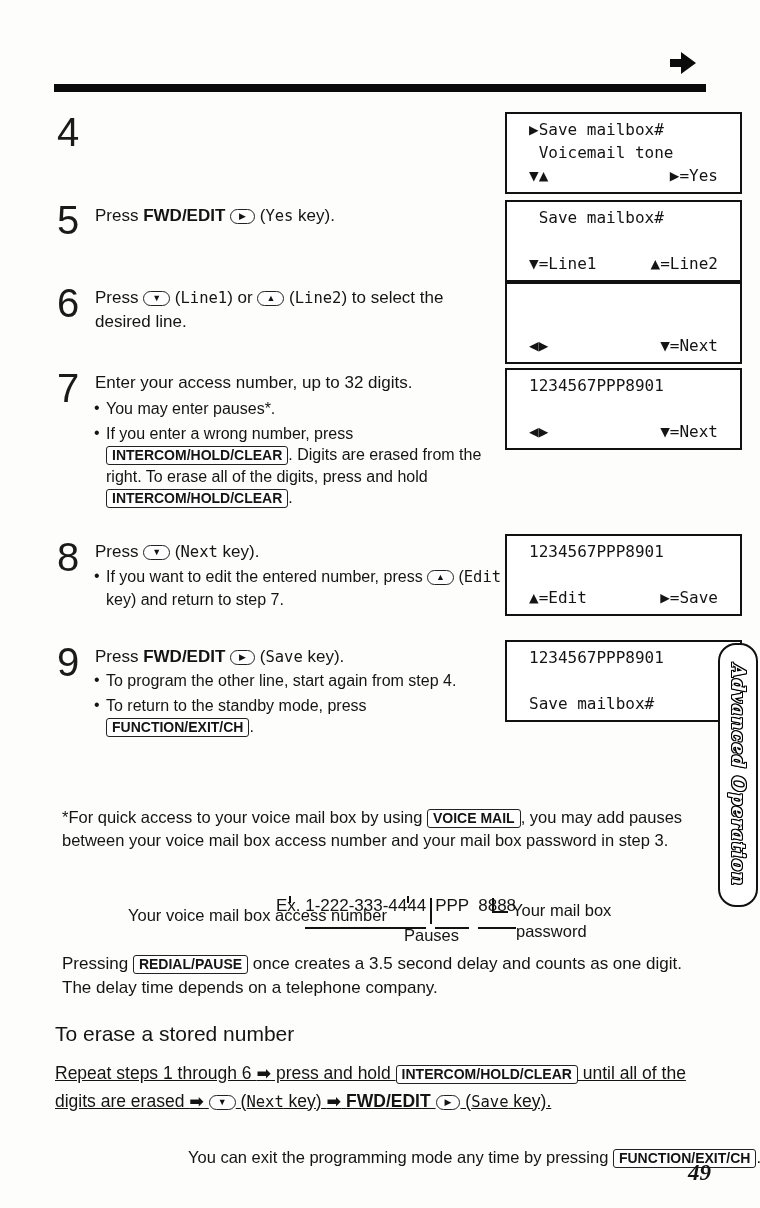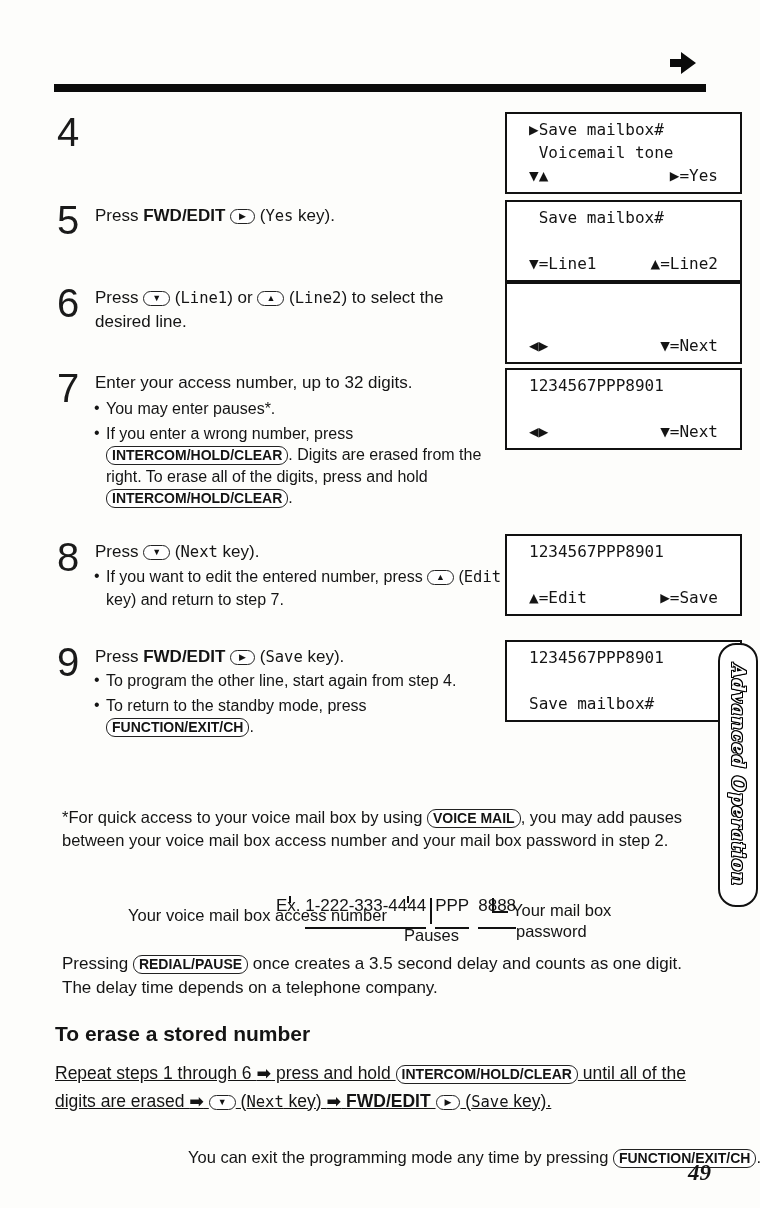--- a/index.html
+++ b/index.html
@@ -7,37 +7,37 @@
         font-family:"Liberation Sans","DejaVu Sans",sans-serif;color:#141414;}
   .rule{position:absolute;left:54px;top:84px;width:652px;height:8px;background:#0b0b0b;}
   .top-arrow{position:absolute;left:668px;top:50px;}
   .stepnum{position:absolute;font-size:40px;line-height:1;color:#1a1a1a;}
   .instr{position:absolute;width:395px;font-size:17px;line-height:23px;}
   .bullets{position:absolute;width:412px;font-size:16px;line-height:21.5px;}
   .bullet{position:relative;padding-left:11px;margin-bottom:3px;}
   .bullet::before{content:"\2022";position:absolute;left:-1px;top:-1px;}
   .keycap{display:inline-block;border:1.5px solid #222;border-radius:8px;padding:0 8px;
           font-size:9px;line-height:13px;vertical-align:2px;background:#fff;}
-  .boxlabel{display:inline-block;border:1.7px solid #222;border-radius:9px;padding:0 5px 1px;
+  .boxlabel{display:inline-block;border:1.7px solid #222;border-radius:3px;padding:0 5px 1px;
             font-weight:bold;font-size:14px;line-height:16px;white-space:nowrap;background:#fff;}
   .mono{font-family:"DejaVu Sans Mono","Liberation Mono",monospace;font-size:15.5px;}
   .bold{font-weight:bold;}
   .arrowchar{font-weight:bold;}
   .lcd{position:absolute;left:505px;width:189px;border:2.5px solid #111;background:#fff;
        padding:4px 22px 5px;font-family:"DejaVu Sans Mono","DejaVu Sans",monospace;font-size:16px;}
   .lcdline{display:flex;justify-content:space-between;white-space:pre;height:23px;align-items:center;}
   .footnote{position:absolute;left:62px;top:806px;width:648px;font-size:16.5px;line-height:22.5px;}
   .ex-line{position:absolute;left:257px;top:876px;font-size:17px;white-space:pre;}
   .ul{border-bottom:2px solid #111;padding-bottom:12px;margin-right:9px;}
   .tick{position:absolute;width:2px;height:7px;background:#111;}
   .vline{position:absolute;width:2px;background:#111;}
   .hline{position:absolute;height:2px;background:#111;}
   .ex-label{position:absolute;font-size:16.5px;}
   .redial{position:absolute;left:62px;top:952px;width:640px;font-size:17px;line-height:24px;}
-  .heading{position:absolute;left:55px;top:1022px;font-size:21px;font-weight:bold;}
+  .heading{position:absolute;left:55px;top:1022px;font-size:21px;font-weight:normal;}
   .erase-p{position:absolute;left:55px;top:1060px;width:660px;font-size:17.5px;line-height:27.5px;text-decoration:underline;}
   .erase-bullet{position:absolute;left:55px;top:1146px;width:695px;font-size:16.5px;line-height:22px;
                 padding-left:11px;text-align:right;}
   .erase-bullet::before{content:"\2022";position:absolute;left:55px;top:1145px;}
   .pagenum{position:absolute;left:688px;top:1160px;font-family:"Liberation Serif","DejaVu Serif",serif;
            font-style:italic;font-weight:bold;font-size:23px;}
   .sidetab{position:absolute;right:2px;top:643px;width:36px;height:260px;border:2.5px solid #111;
            border-radius:18px;background:#fff;display:flex;align-items:center;justify-content:center;
            writing-mode:vertical-rl;font-family:"DejaVu Serif","Liberation Serif",serif;
            font-style:italic;font-weight:bold;font-size:18px;letter-spacing:1px;color:#fff;
@@ -115,21 +115,21 @@
     <div class="bullet"><span>To program the other line, start again from step 4.</span></div>
     <div class="bullet"><span>To return to the standby mode, press </span><span class="boxlabel">FUNCTION/EXIT/CH</span><span>.</span></div>
   </div>
   <div class="lcd" style="top:640px">
     <div class="lcdline"><span>1234567PPP8901</span><span></span></div>
     <div class="lcdline"><span> </span><span></span></div>
     <div class="lcdline"><span>Save mailbox#</span><span></span></div>
   </div>
 
   <div class="footnote">
-    <span>*For quick access to your voice mail box by using </span><span class="boxlabel">VOICE MAIL</span><span>, you may add pauses between your voice mail box access number and your mail box password in step 2.</span>
+    <span>*For quick access to your voice mail box by using </span><span class="boxlabel">VOICE MAIL</span><span>, you may add pauses between your voice mail box access number and your mail box password in step 3.</span>
   </div>
 
   <div class="ex-line">
     <span>Ex. </span><span class="ul">1-222-333-4444</span><span class="ul">PPP</span><span class="ul">8888</span>
   </div>
   <div class="tick" style="left:289px;top:896px"></div>
   <div class="tick" style="left:407px;top:896px"></div>
   <div class="vline" style="left:430px;top:898px;height:26px"></div>
   <div class="vline" style="left:492px;top:898px;height:15px"></div>
   <div class="hline" style="left:492px;top:911px;width:16px"></div>

